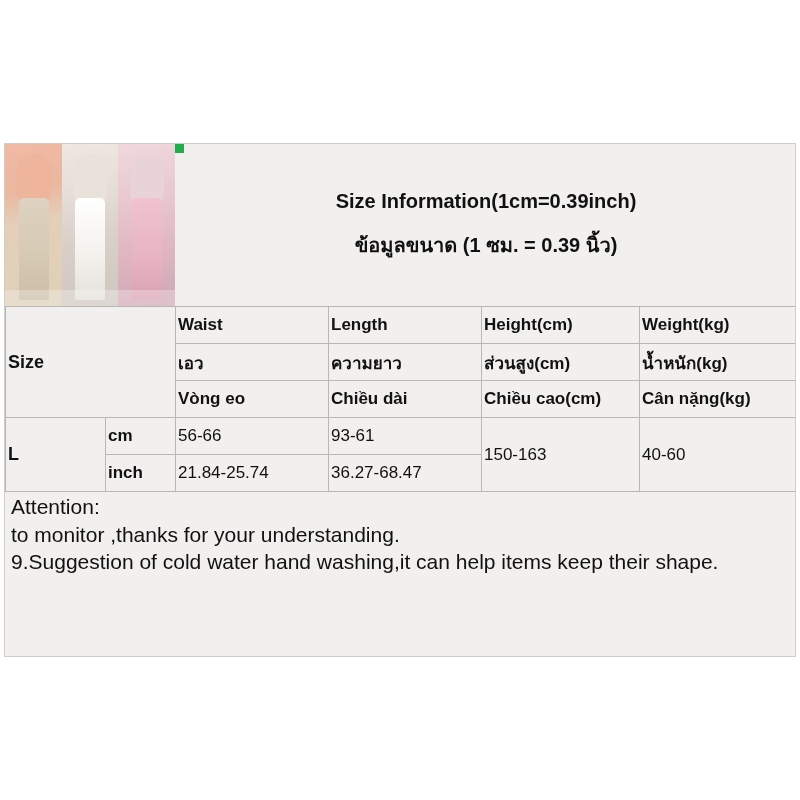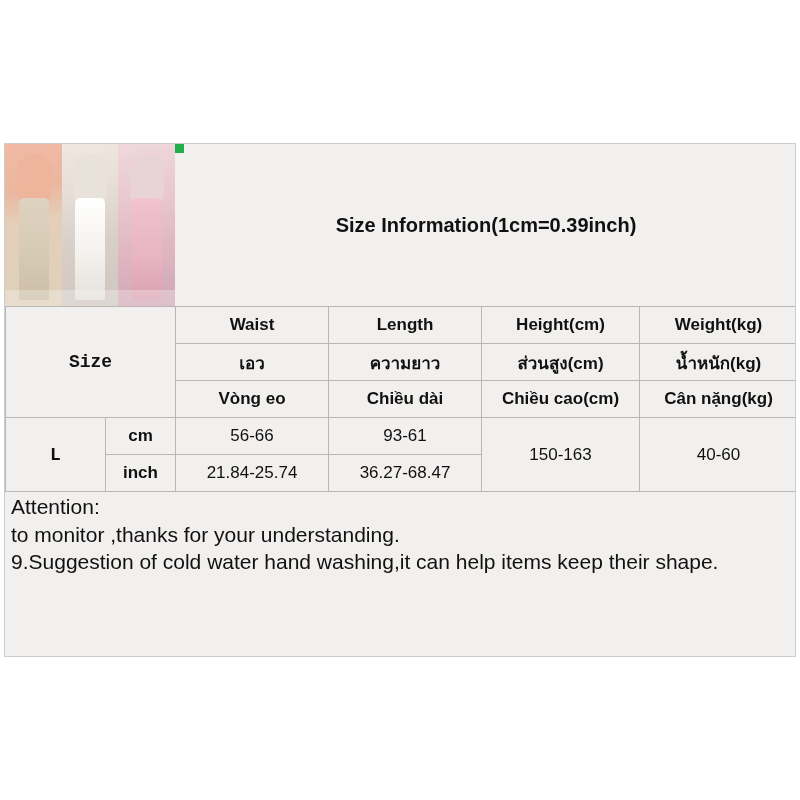--- a/index.html
+++ b/index.html
@@ -109,30 +109,30 @@
   .tbl {
     position: absolute;
     left: 0px;
     top: 162px;
     width: 792px;
     border-collapse: collapse;
     table-layout: fixed;
   }
   .tbl td {
     border: 1px solid #b9b7b5;
-    text-align: center;
+    text-align: left;
     vertical-align: middle;
     font-size: 17px;
     color: #111;
     padding: 3px 2px;
     height: 30px;
     margin-top: 40px;
   }
   .tbl td.hdr { font-weight: bold; font-size: 17px; }
-  .tbl td.sizecell { font-weight: bold; font-size: 18px; font-family: Liberation Mono, monospace; }
+  .tbl td.sizecell { font-weight: bold; font-size: 18px; }
   .tbl td.unit { font-weight: bold; font-size: 17px; }
   .col-a { width: 100px; }
   .col-b { width: 70px; }
   .col-c { width: 153px; }
   .col-d { width: 153px; }
   .col-e { width: 158px; }
   .col-f { width: 158px; }
 
   
   .attention {
@@ -158,20 +158,21 @@
     <div class="photo">
       <div class="pane pane1"></div>
       <div class="pane pane2"></div>
       <div class="pane pane3"></div>
       <div class="floor"></div>
     </div>
     <div class="green-mark"></div>
 
     <div class="title-area">
       <div class="title-line">Size Information(1cm=0.39inch)</div>
+      <div class="title-line">ข้อมูลขนาด (1 ซม. = 0.39 นิ้ว)</div>
     </div>
 
     <table class="tbl">
       <colgroup>
         <col class="col-a">
           <col class="col-b">
           <col class="col-c">
           <col class="col-d">
           <col class="col-e">
           <col class="col-f">

